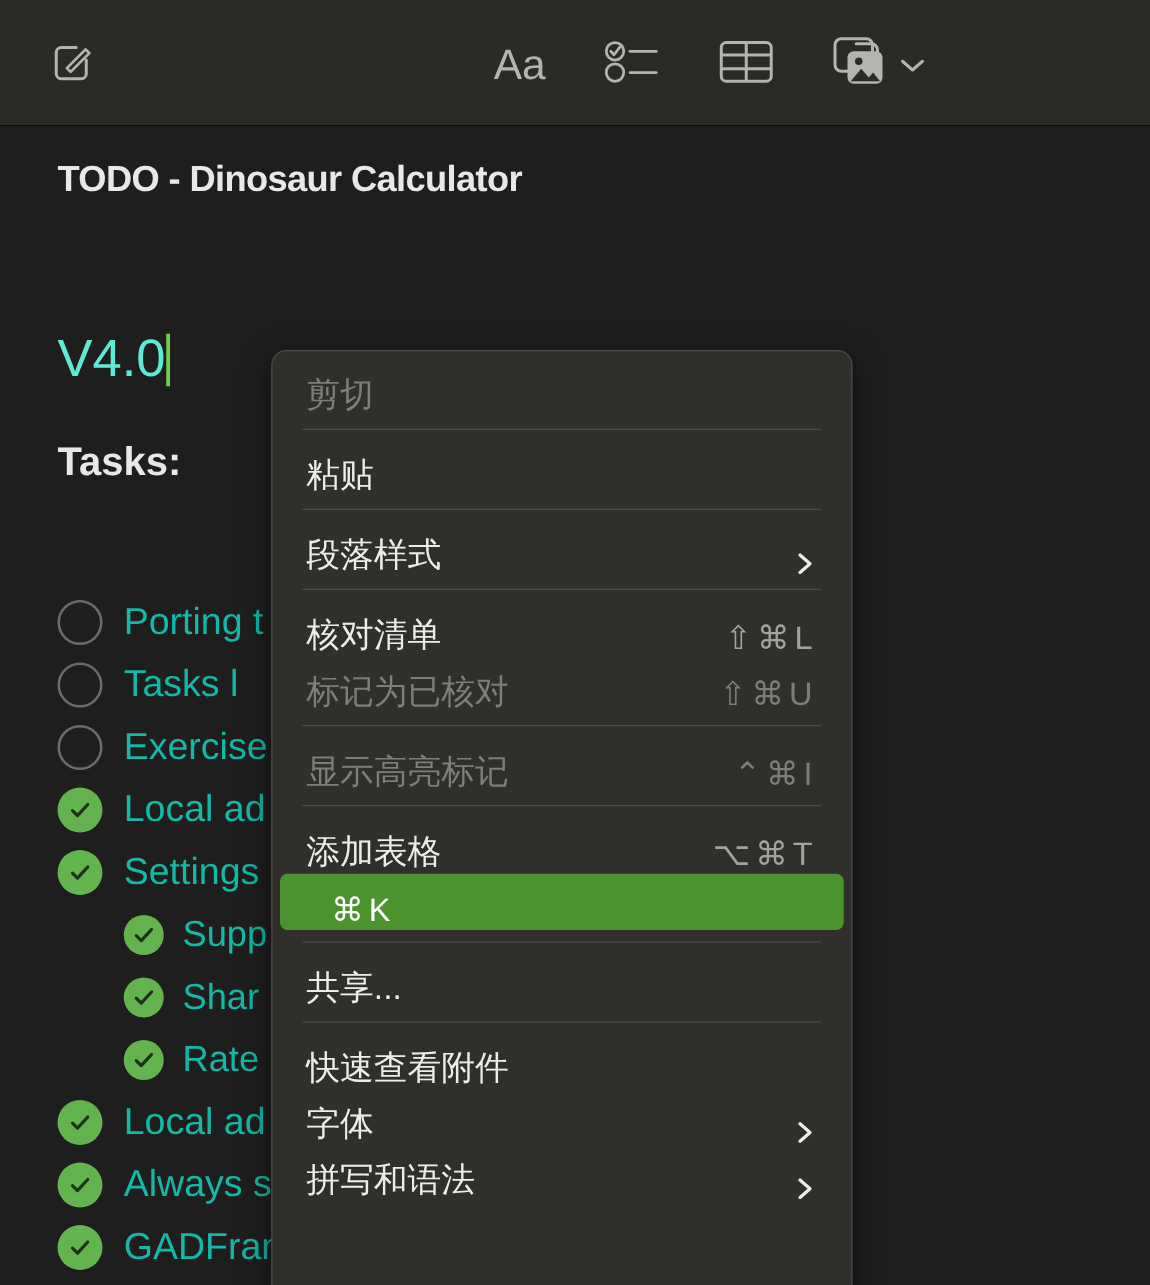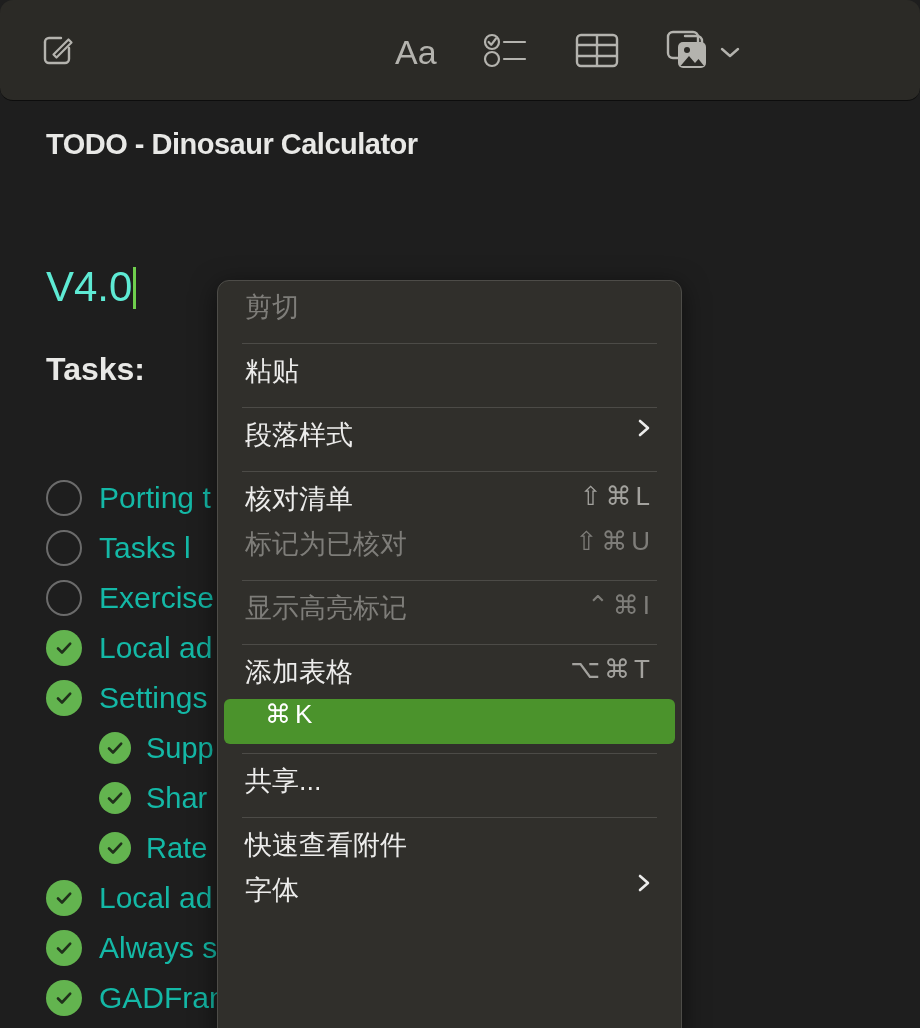--- a/index.html
+++ b/index.html
@@ -10,21 +10,20 @@
     overflow: hidden;
   }
   #app { position: relative; width: 920px; height: 1028px; background: #1e1e1e; }
 
   
   .toolbar {
     position: absolute; top: 0; left: 0;
     width: 920px; height: 101px;
     background: #2b2a26;
     border-bottom: 1px solid #0d0d0d;
-    border-radius: 13px;
   }
   .tb-compose {
     position: absolute; left: 38px; top: 30px;
     width: 40px; height: 42px;
     display: flex; align-items: center; justify-content: center;
   }
   .tb-group {
     position: absolute; left: 395px; top: 24px;
     height: 55px;
     display: flex; align-items: center; gap: 46px;
@@ -92,21 +91,21 @@
     background: #302f2b;
     border: 1px solid #4d4c48;
     border-radius: 12px;
     box-shadow: 0 6px 26px rgba(0,0,0,0.55);
     overflow: hidden;
     padding-top: 8px;
   }
   .mi {
     position: relative;
     height: 45px;
-    display: flex; align-items: flex-start;
+    display: flex; align-items: flex-end;
     padding: 0 27px 0 27px;
     font-size: 27px;
     color: #ececeb;
     white-space: nowrap;
   }
   .mi.dim { color: #7e7d79; }
   .mi .mi-label { flex: 1 1 auto; }
   .mi .mi-key {
     font-size: 26px; color: #a3a29e;
     letter-spacing: 4px; margin-left: 20px;
@@ -329,15 +328,23 @@
         <span class="mi-label">快速查看附件</span>
       </div>
       <div class="mi">
         <span class="mi-label">字体</span>
         <span class="chev">
           <svg width="20" height="22" viewBox="0 0 20 22" fill="none">
             <path d="M6 4 L14 11 L6 18" stroke="currentColor" stroke-width="2.6" stroke-linecap="round" stroke-linejoin="round" fill="none"></path>
           </svg>
         </span>
       </div>
+      <div class="mi">
+        <span class="mi-label">拼写和语法</span>
+        <span class="chev">
+          <svg width="20" height="22" viewBox="0 0 20 22" fill="none">
+            <path d="M6 4 L14 11 L6 18" stroke="currentColor" stroke-width="2.6" stroke-linecap="round" stroke-linejoin="round" fill="none"></path>
+          </svg>
+        </span>
+      </div>
     </div>
 
 </div>
 
 </body></html>

